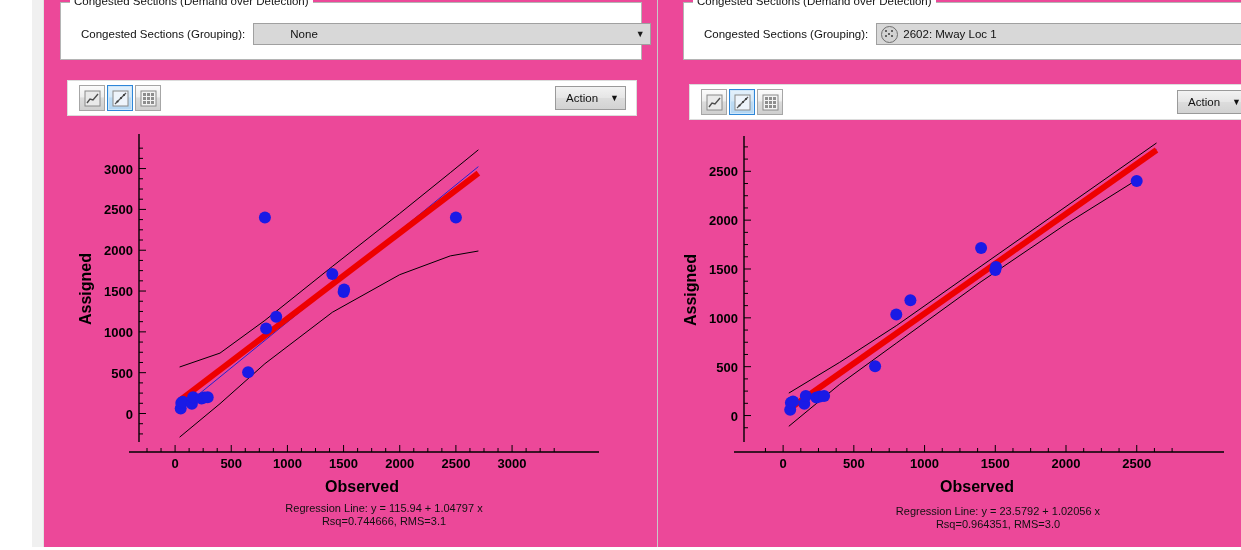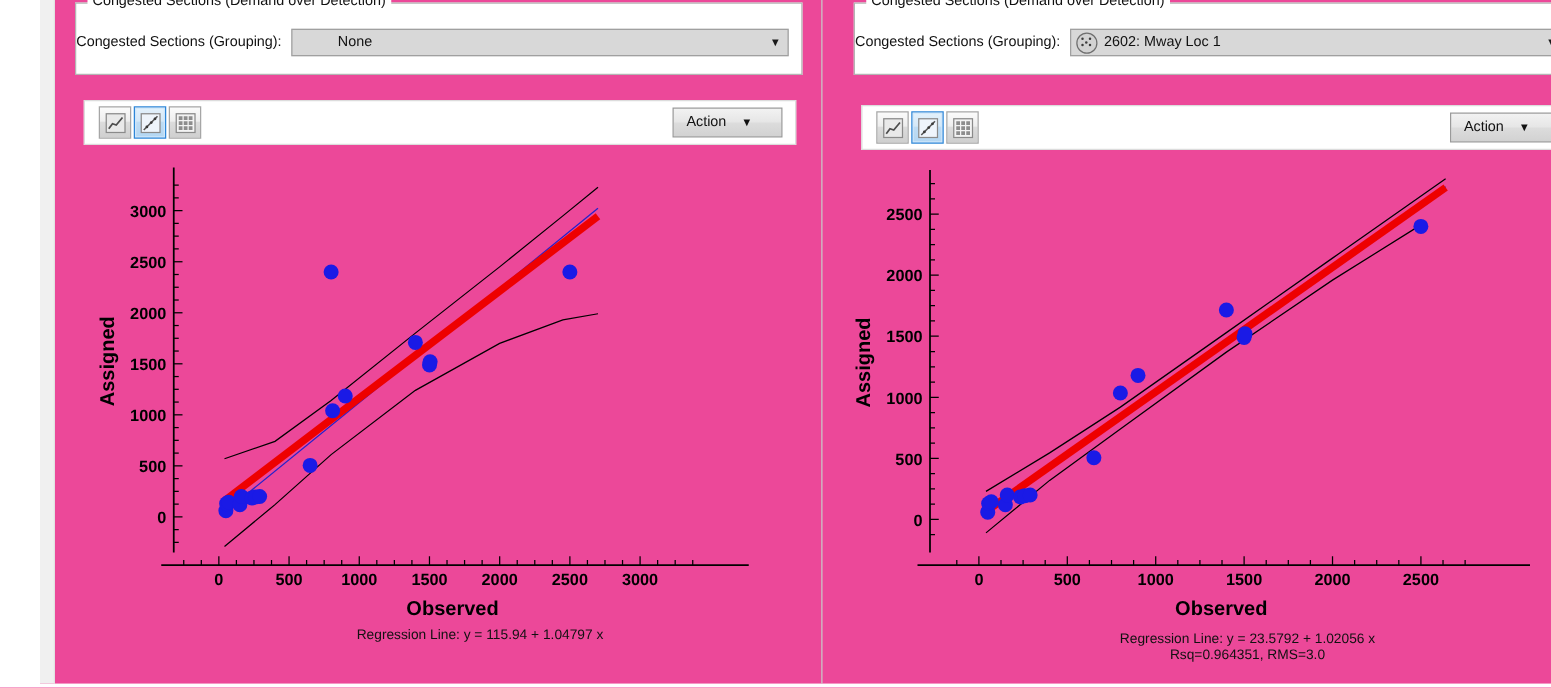--- a/index.html
+++ b/index.html
@@ -42,21 +42,21 @@
     top: -8px;
     left: 9px;
     background: #ffffff;
     padding: 0 4px;
     font-size: 11.5px;
     color: #111111;
     white-space: nowrap;
   }
   .gb-row {
     position: absolute;
-    left: 0;
+    left: 20px;
     top: 20px;
     display: flex;
     align-items: center;
   }
   .gb-label {
     font-size: 11.5px;
     color: #111111;
     white-space: nowrap;
     margin-right: 8px;
   }
@@ -140,21 +140,21 @@
     position: absolute;
     right: 10px;
     top: 50%;
     transform: translateY(-50%);
     height: 24px;
     box-sizing: border-box;
     border: 1px solid #9a9a9a;
     background: linear-gradient(180deg,#f2f2f2 0%, #e6e6e6 48%, #dcdcdc 52%, #d2d2d2 100%);
     display: flex;
     align-items: center;
-    padding: 0 23px 0 10px;
+    padding: 0 6px 0 10px;
   }
   .action-label {
     font-size: 11.5px;
     color: #111111;
     margin-right: 12px;
   }
   .action-arrow {
     font-size: 9px;
     color: #111111;
     line-height: 1;
@@ -339,20 +339,21 @@
           <text x="81" y="51.575342465753465" text-anchor="end" font-family="&quot;Liberation Sans&quot;, sans-serif" font-size="13" font-weight="bold" fill="#000">3000</text>
           <text x="310" y="370" text-anchor="middle" font-family="&quot;Liberation Sans&quot;, sans-serif" font-size="16" font-weight="bold" fill="#000">Observed</text>
           <g transform="translate(39,167) rotate(-90)">
             <text x="0" y="0" text-anchor="middle" font-family="&quot;Liberation Sans&quot;, sans-serif" font-size="16" font-weight="bold" fill="#000">Assigned</text>
           </g>
         </svg>
     </div>
 
     <div class="caption" id="caption-0" style="top: 502px; width: 620px; padding-left: 42px;">
       <div>Regression Line: y = 115.94 + 1.04797 x</div>
+      <div>Rsq=0.744666, RMS=3.1</div>
     </div>
   </div>
 
   <div id="panel-1">
 
     <div class="groupbox" style="left:651px; top:2px; width:581px; height:58px;">
       <div class="groupbox-title">Congested Sections (Demand over Detection)</div>
       <div class="gb-row">
         <span class="gb-label">Congested Sections (Grouping):</span>
         <div class="combo" style="width:396px;">

